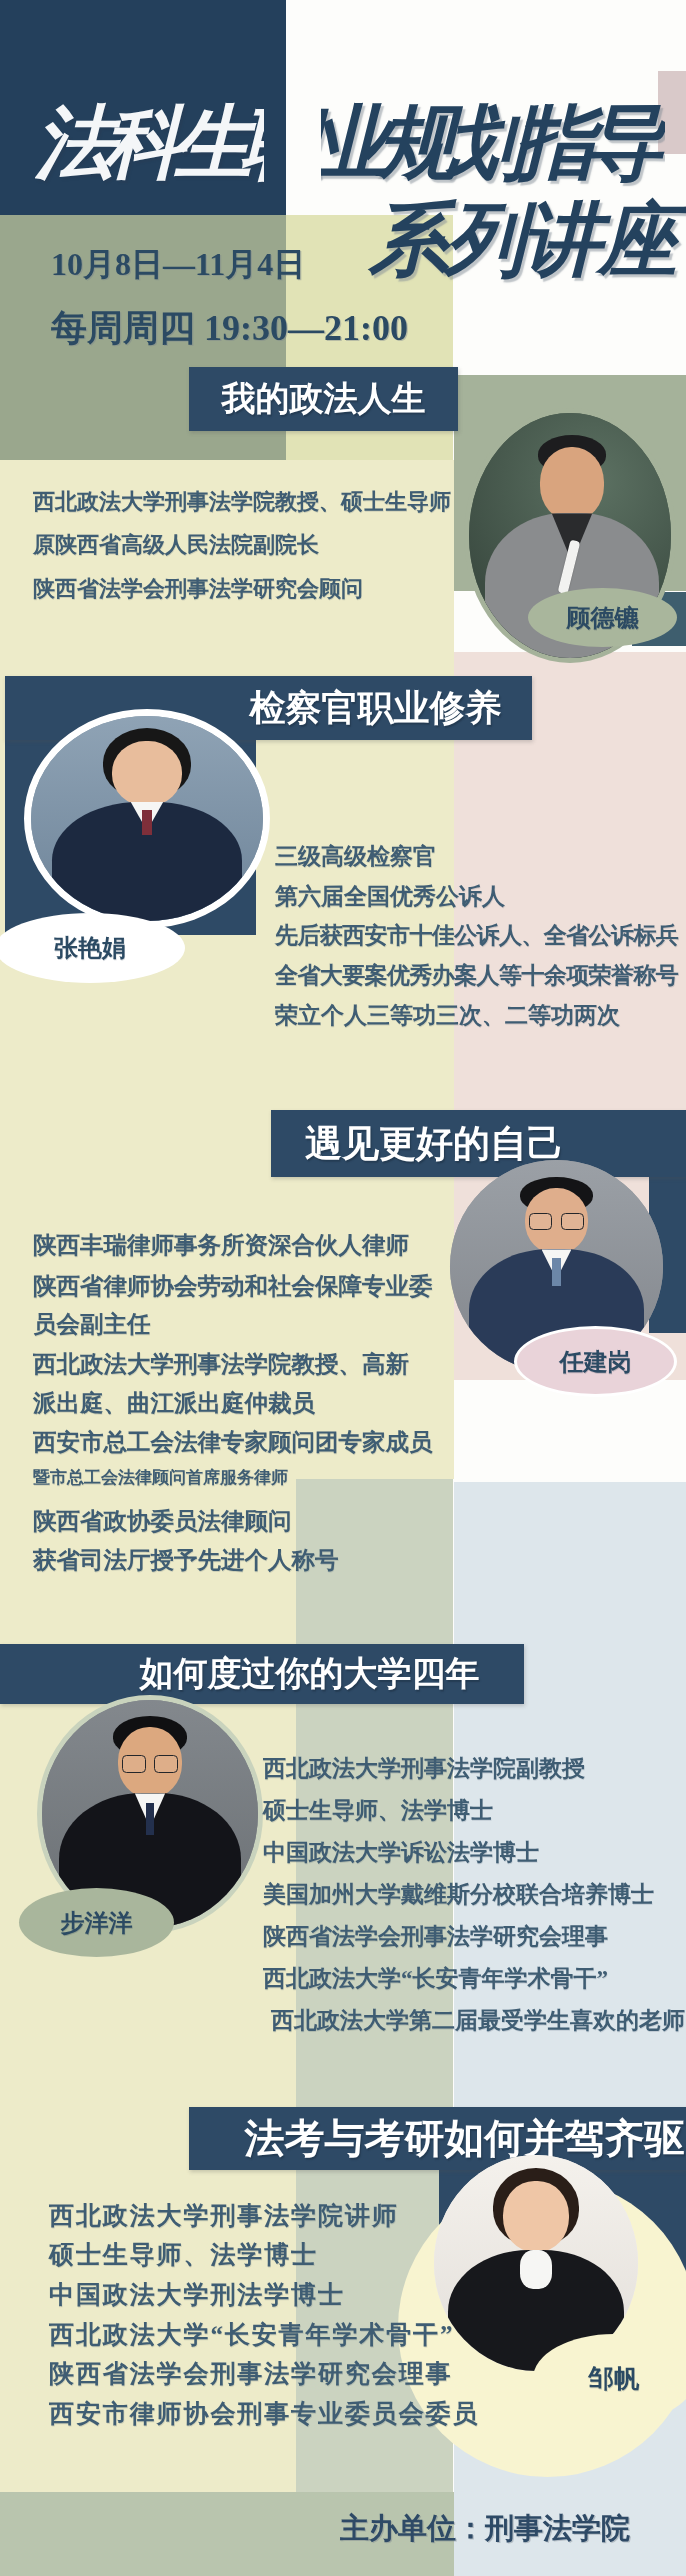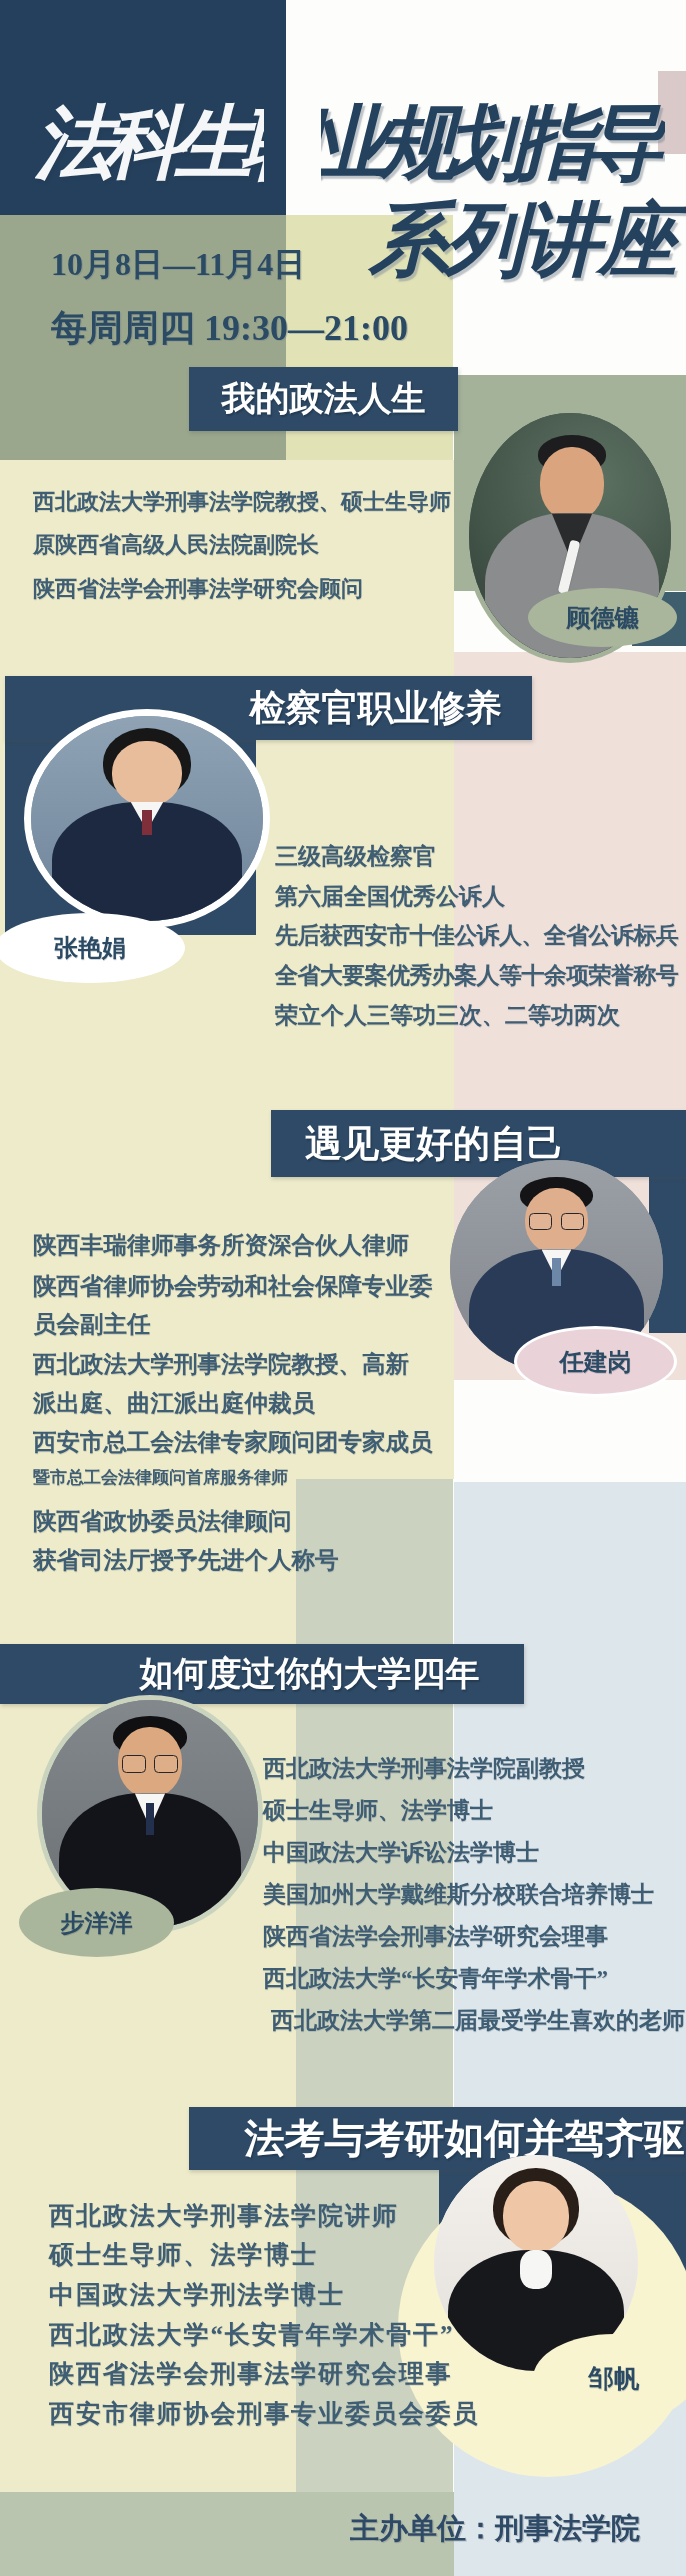--- a/index.html
+++ b/index.html
@@ -188,16 +188,16 @@
     <span style="font-size:25.4px;">邹帆</span>
   </div>
 
   <div class="bodyline" style="left:49px;top:2201px;font-size:25px;letter-spacing:1.9px;">西北政法大学刑事法学院讲师</div>
   <div class="bodyline" style="left:49px;top:2240px;font-size:25px;letter-spacing:1.9px;">硕士生导师、法学博士</div>
   <div class="bodyline" style="left:49px;top:2280px;font-size:25px;letter-spacing:1.9px;">中国政法大学刑法学博士</div>
   <div class="bodyline" style="left:49px;top:2320px;font-size:25px;letter-spacing:1.9px;">西北政法大学“长安青年学术骨干”</div>
   <div class="bodyline" style="left:49px;top:2359px;font-size:25px;letter-spacing:1.9px;">陕西省法学会刑事法学研究会理事</div>
   <div class="bodyline" style="left:49px;top:2399px;font-size:25px;letter-spacing:1.9px;">西安市律师协会刑事专业委员会委员</div>
 
-  <div id="footer-text" style="left:304px;top:2506px;width:382px;height:45px;font-size:29px;">主办单位：刑事法学院</div>
+  <div id="footer-text" style="left:294px;top:2506px;width:382px;height:45px;font-size:29px;">主办单位：刑事法学院</div>
 
 </div>
 
 
 </body></html>

